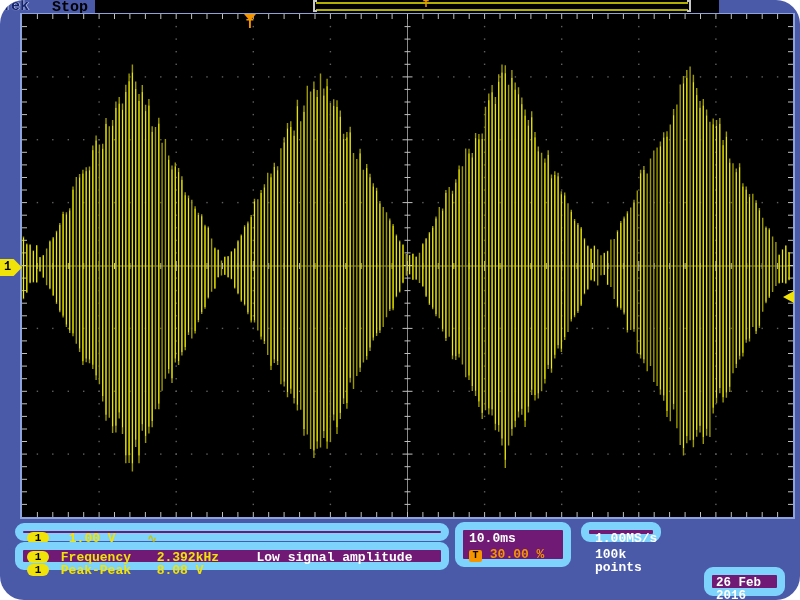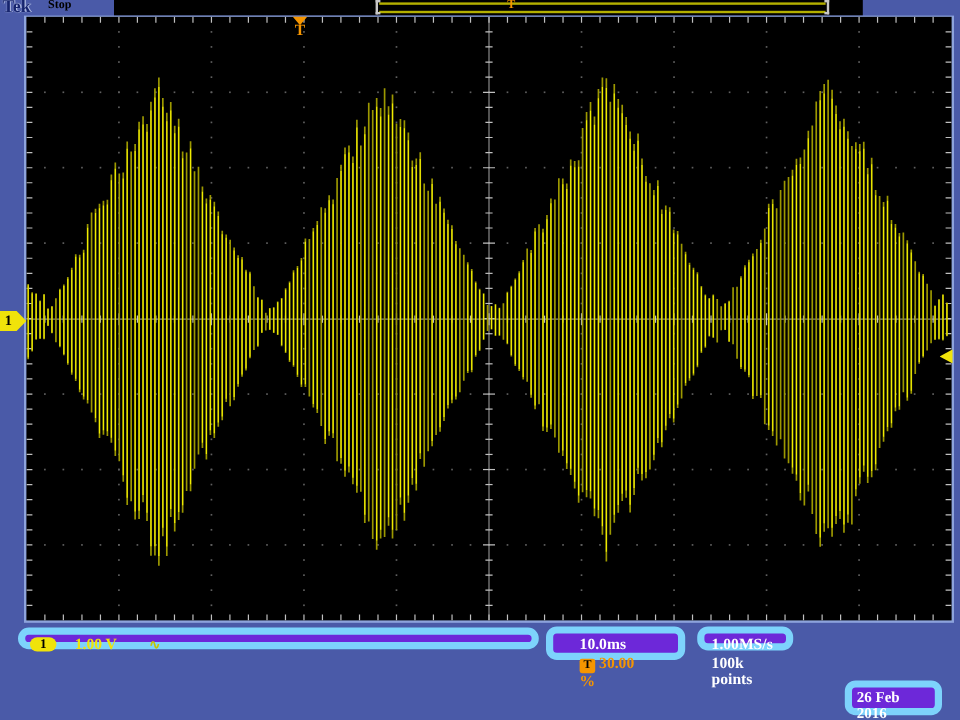--- a/index.html
+++ b/index.html
@@ -1,21 +1,21 @@
 <!DOCTYPE html>
 <html><head>
 <meta charset="utf-8">
 <style>
   html,body{margin:0;padding:0;}
   .screen{position:relative;width:800px;height:600px;background:#4a5aa8;
-          font-family:Liberation Serif, serif;overflow:hidden;}
+          font-family:Liberation Mono, monospace;overflow:hidden;border-radius:24px;}
   
   .tek-logo{position:absolute;left:2px;top:-2px;font-size:15px;font-weight:bold;
             color:#16246e;text-shadow:0 0 1px #cdd6f0,1px 0 0 #aab6e0;letter-spacing:0;}
-  .acq-status{position:absolute;left:40px;top:-1px;font-size:10px;font-weight:bold;color:#000;}
+  .acq-status{position:absolute;left:52px;top:-1px;font-size:15px;font-weight:bold;color:#000;}
   .header-bar{position:absolute;left:95px;top:0;width:624px;height:13px;background:#000;}
   .record-bar{position:absolute;left:221px;top:2px;width:372px;height:9px;
               border-top:2px solid #b3af00;border-bottom:2px solid #b3af00;box-sizing:border-box;}
   .bracket{position:absolute;top:0;width:4px;height:12px;box-sizing:border-box;
            border-top:2px solid #c8c8c8;border-bottom:2px solid #c8c8c8;}
   .bracket.l{left:218px;border-left:2px solid #c8c8c8;}
   .bracket.r{left:592px;border-right:2px solid #c8c8c8;}
   .rec-trig{position:absolute;left:325px;top:-1px;width:12px;text-align:center;
             color:#f59500;font-size:10px;font-weight:bold;line-height:12px;}
   .rec-trig .tri{position:absolute;left:2px;top:-2px;width:0;height:0;
@@ -28,34 +28,34 @@
   .trig-tri{position:absolute;left:244px;top:14px;width:0;height:0;
             border-left:6px solid transparent;border-right:6px solid transparent;border-top:7px solid #f59500;}
   .trig-T{position:absolute;left:243px;top:17px;width:14px;text-align:center;
           color:#f59500;font-size:13px;font-weight:bold;}
   .ch1-marker{position:absolute;left:0;top:259px;width:22px;height:17px;background:#f0e30a;
               clip-path:polygon(0 0,62% 0,100% 50%,62% 100%,0 100%);
               color:#000;font-size:12px;font-weight:bold;line-height:17px;text-indent:4px;}
   .trig-level-arrow{position:absolute;left:783px;top:291px;width:11px;height:12px;background:#f0e30a;
               clip-path:polygon(0 50%,100% 0,100% 100%);}
   
-  .box{position:absolute;background:#6d28d9;border:6px solid #7dd3fc;border-radius:9px;
+  .box{position:absolute;background:#701a75;border:8px solid #7dd3fc;border-radius:9px;
        box-sizing:border-box;color:#fff;font-weight:bold;font-size:13px;line-height:13px;}
   .badge{display:inline-block;width:22px;height:12px;background:#f0e30a;border-radius:7px;
          color:#000;font-size:11px;font-weight:bold;text-align:center;line-height:12px;vertical-align:1px;}
   .ybadgeT{display:inline-block;width:13px;height:12px;background:#f59500;border-radius:2px;
          color:#000;font-size:10px;font-weight:bold;text-align:center;line-height:12px;vertical-align:0px;}
   .yellow{color:#f0e30a;}
   .orange{color:#f59500;margin-top:28px;}
   .box-scale{left:15px;top:523px;width:434px;height:18px;padding:1px 4px;}
   .box-meas{left:15px;top:542px;width:434px;height:28px;padding:1px 4px;}
   .meas-row{height:13px;white-space:nowrap;}
   .meas-name{display:inline-block;width:88px;}
   .meas-val{display:inline-block;width:92px;}
-  .box-time{left:455px;top:522px;width:116px;height:28px;padding:2px 22px;}
+  .box-time{left:455px;top:522px;width:116px;height:45px;padding:2px 6px;}
   .box-acq{left:581px;top:522px;width:80px;height:20px;padding:2px 6px;}
   .box-trig{left:668px;top:522px;width:125px;height:32px;padding:8px 6px 2px 8px;}
   .box-date{left:704px;top:567px;width:81px;height:29px;padding:2px 4px;font-size:12.5px;}
   .slope-icon{display:inline-block;vertical-align:-2px;margin:0 3px 0 8px;}
   .coupling{color:#c8c400;font-size:11px;margin-left:24px;}
 </style>
 </head>
 <body>
 
 <div class="screen">
@@ -957,20 +957,34 @@
   <div class="trig-T">T</div>
   <div class="ch1-marker">1</div>
   <div class="trig-level-arrow"></div>
 
   <div class="box box-scale">
     <span class="badge">1</span>
     <span class="yellow" style="margin-left:12px">1.00 V</span>
     <span class="coupling">∿</span>
   </div>
 
+  <div class="box box-meas">
+    <div class="meas-row">
+      <span class="badge">1</span>
+      <span class="yellow meas-name" style="margin-left:4px">Frequency</span>
+      <span class="yellow meas-val">2.392kHz</span>
+      <span>Low signal amplitude</span>
+    </div>
+    <div class="meas-row">
+      <span class="badge">1</span>
+      <span class="yellow meas-name" style="margin-left:4px">Peak-Peak</span>
+      <span class="yellow meas-val">8.08 V</span>
+      <span></span>
+    </div>
+  </div>
 
   <div class="box box-time">
     <div>10.0ms</div>
     <div style="margin-top:3px">
       <span class="ybadgeT">T</span>
       <span class="orange">30.00 %</span>
     </div>
   </div>
 
   <div class="box box-acq">

